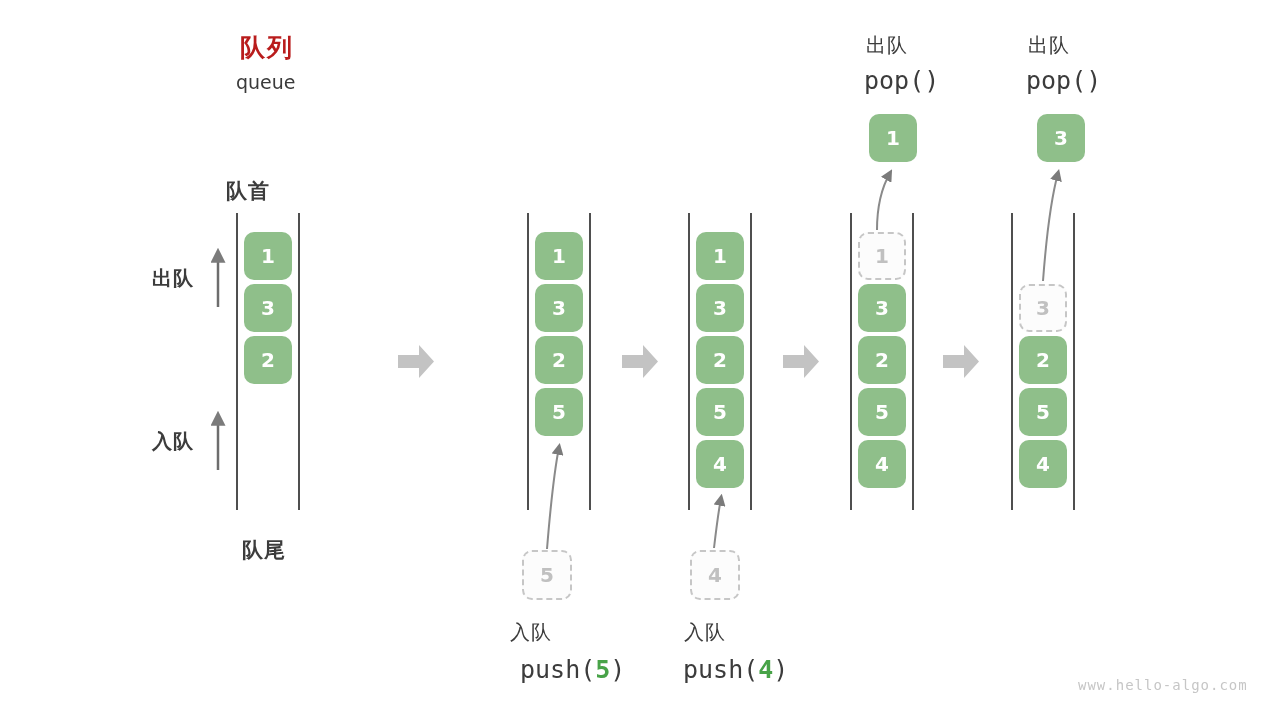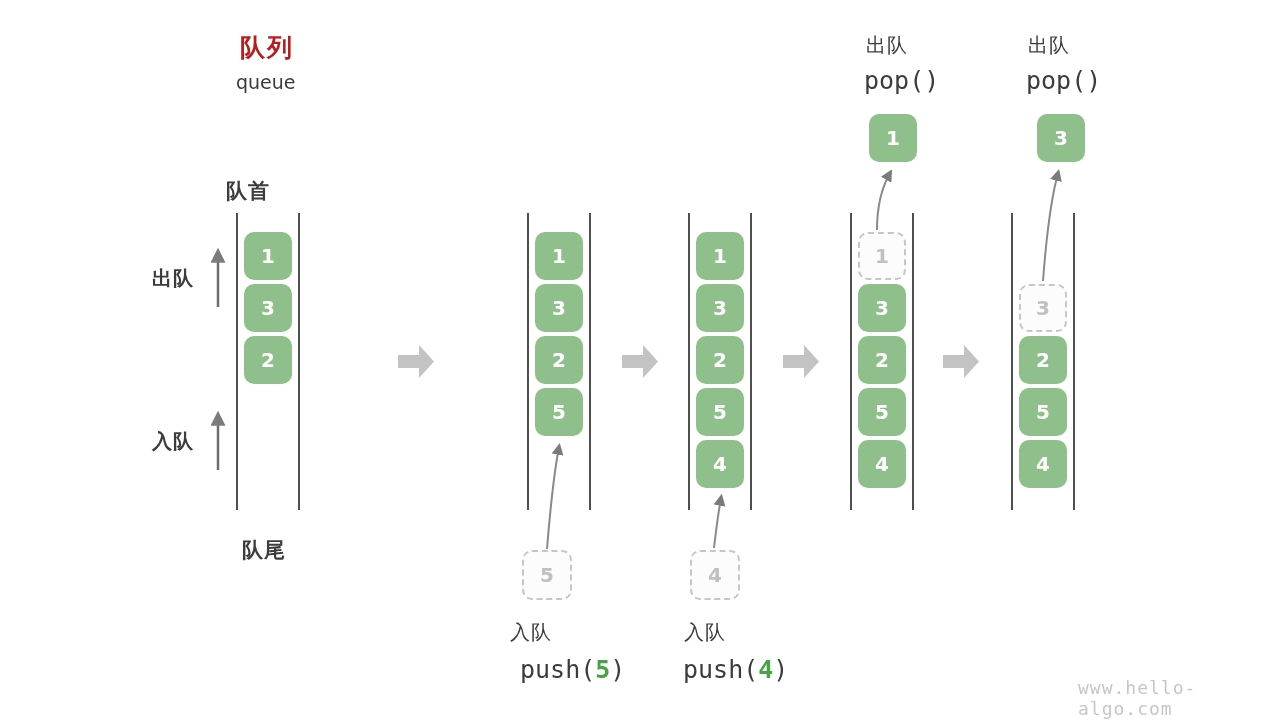--- a/index.html
+++ b/index.html
@@ -26,21 +26,21 @@
     position:absolute;width:48px;height:48px;border-radius:10px;border:2px dashed #c6c6c6;
     background:#fcfcfc;color:#c0c0c0;font-weight:bold;font-size:20px;box-sizing:border-box;
     display:flex;align-items:center;justify-content:center;
   }
   .ghost.pending{width:50px;height:50px;}
   .slot0{top:19px;left:8px;} .slot1{top:71px;left:8px;} .slot2{top:123px;left:8px;}
   .slot3{top:175px;left:8px;} .slot4{top:227px;left:8px;}
   .code-arg{color:#48a348;font-weight:bold;}
   .watermark{
     font-family:"DejaVu Sans Mono","Liberation Mono",monospace;
-    font-size:18px;color:#c6c6c6;letter-spacing:1px;
+    font-size:14px;color:#c6c6c6;letter-spacing:1px;text-align:center;
   }
   svg.overlay{position:absolute;left:0;top:0;pointer-events:none;}
 </style>
 </head>
 <body>
 
 <div class="stage">
 
   <svg class="overlay" width="1280" height="720" viewBox="0 0 1280 720">
     <defs>

